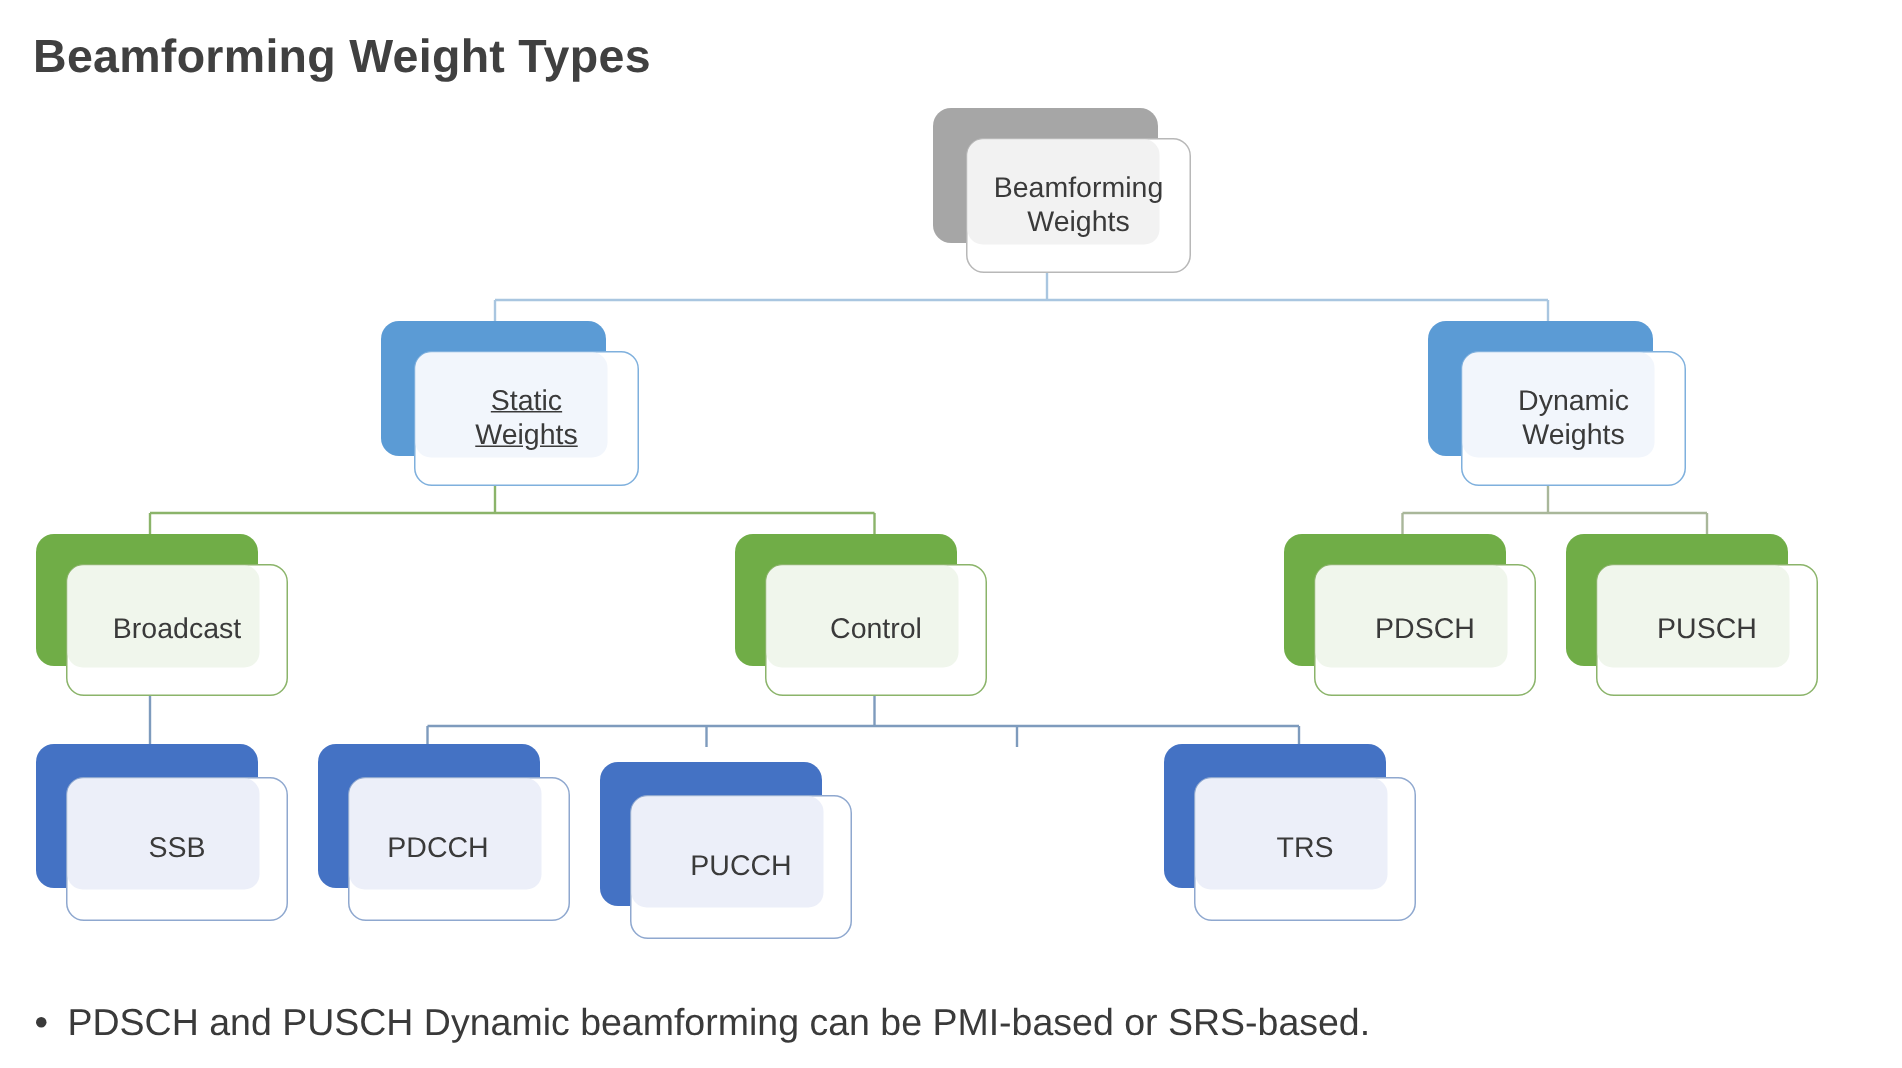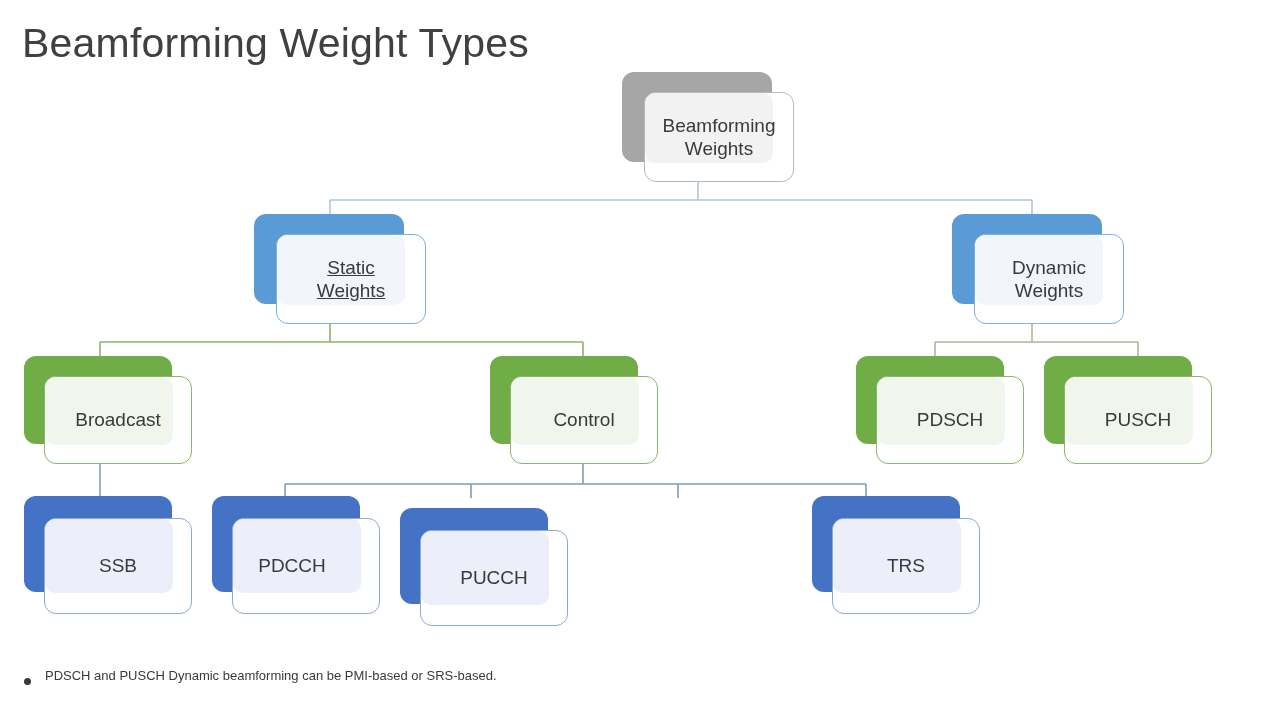--- a/index.html
+++ b/index.html
@@ -11,22 +11,22 @@
     color:#404040;
     overflow:hidden;
     position:relative;
   }
   #slide{position:absolute;inset:0;}
 
   
   .slide-title{
     position:absolute;
     left:22px; top:20px;
-    font-size:41px;
-    font-weight:400;
+    font-size:31px;
+    font-weight:700;
     color:#404040;
     letter-spacing:.2px;
     white-space:nowrap;
   }
 
   
   .connectors{
     position:absolute; left:0; top:0;
     width:1268px; height:712px;
     pointer-events:none;
@@ -73,21 +73,21 @@
   .lvl-green .front{border-color:#8bb46a;}
   .lvl-blue-dark .front{border-color:#8fa8cf;}
 
   
   .bullet-row{
     position:absolute;
     left:24px; top:668px;
     display:flex;
     align-items:flex-start;
     gap:14px;
-    font-size:13px;
+    font-size:25px;
     color:#3a3a3a;
   }
   .bullet-dot{
     width:7px;height:7px;border-radius:50%;
     background:#3a3a3a;
     margin-top:10px;
     flex:0 0 auto;
   }
   .bullet-text{white-space:nowrap;}
 </style>
@@ -212,21 +212,21 @@
 
   <div class="node lvl-blue-dark" style="left:400px; top:496px; width:168px; height:96px;margin-top:12px;">
     <div class="back" style="width:148px;height:96px;background:#4472c4;"></div>
     <div class="front" style="left:20px;top:22px;width:148px;height:96px;">
       <div class="fill" style="width:128px;height:74px;background:#eceff9;"></div>
     </div>
     <div class="label" style="left:20px;top:22px;width:148px;height:96px;">PUCCH</div>
   </div>
 
 
-  <div class="node lvl-blue-dark" style="left:812px; top:496px; width:168px; height:118px;">
+  <div class="node lvl-blue-dark" style="left:776px; top:496px; width:168px; height:118px;">
     <div class="back" style="width:148px;height:96px;background:#4472c4;"></div>
     <div class="front" style="left:20px;top:22px;width:148px;height:96px;">
       <div class="fill" style="width:128px;height:74px;background:#eceff9;"></div>
     </div>
     <div class="label" style="left:20px;top:22px;width:148px;height:96px;">TRS</div>
   </div>
 
   <div class="bullet-row">
     <div class="bullet-dot"></div>
     <div class="bullet-text">PDSCH and PUSCH Dynamic beamforming can be PMI-based or SRS-based.</div>

